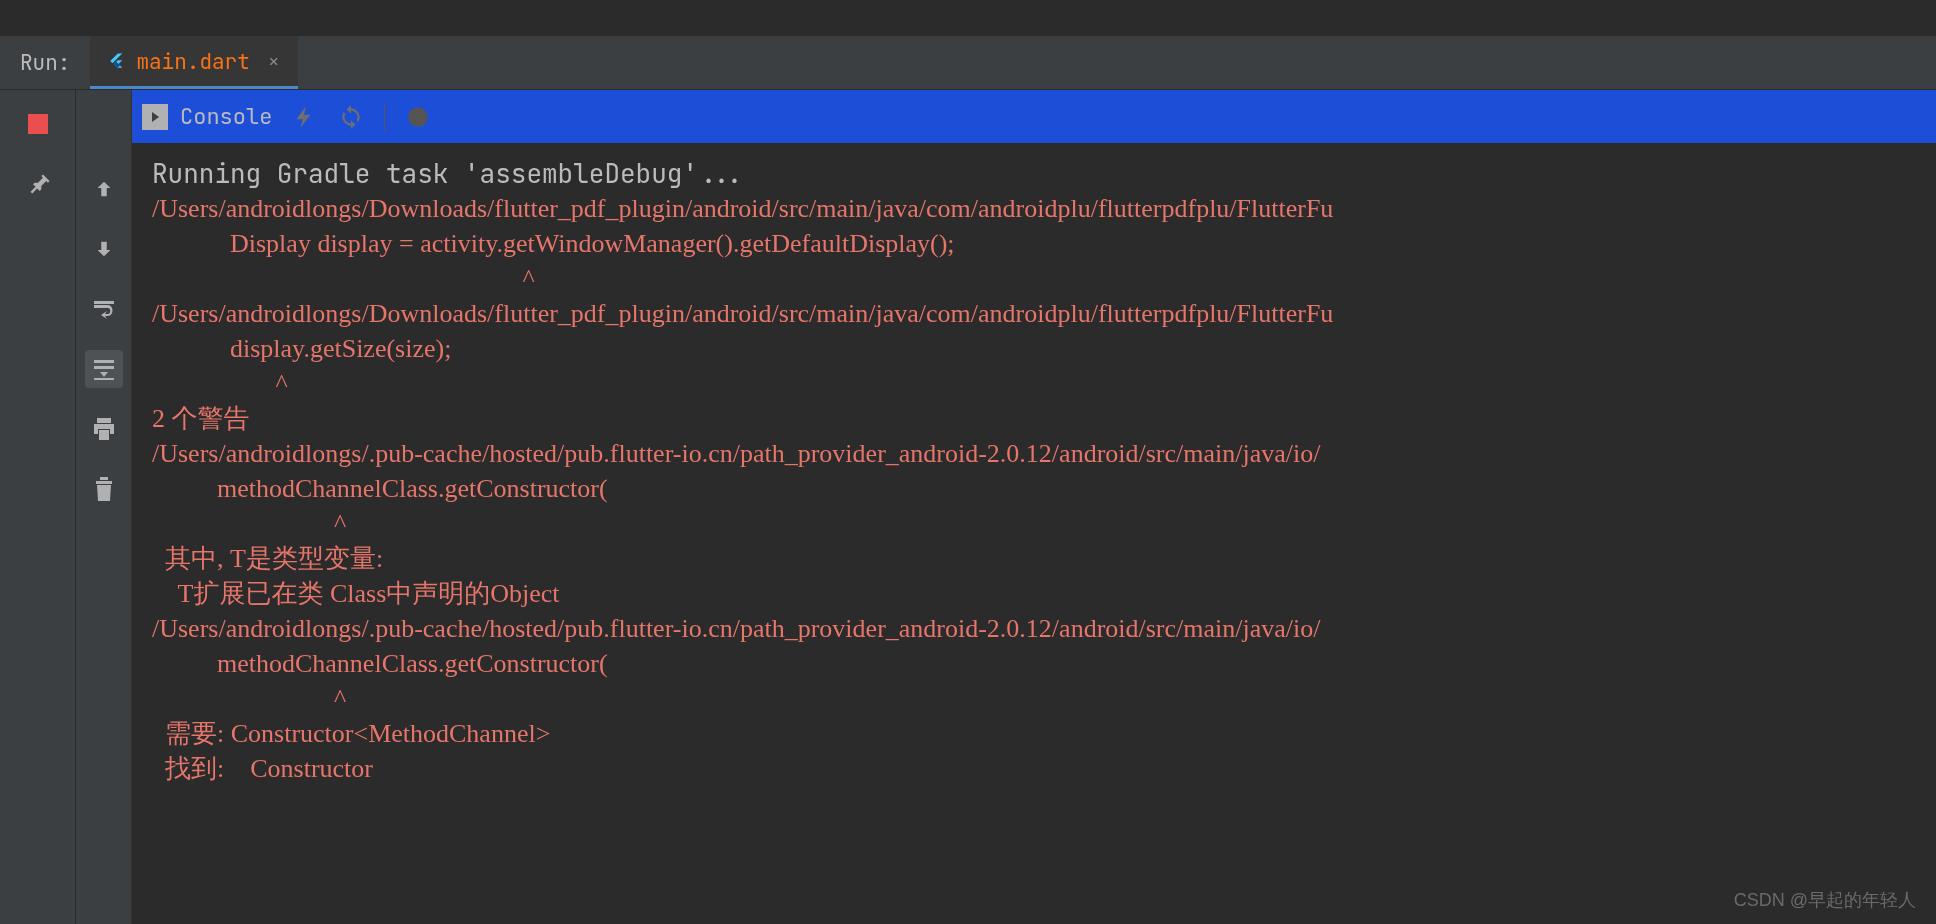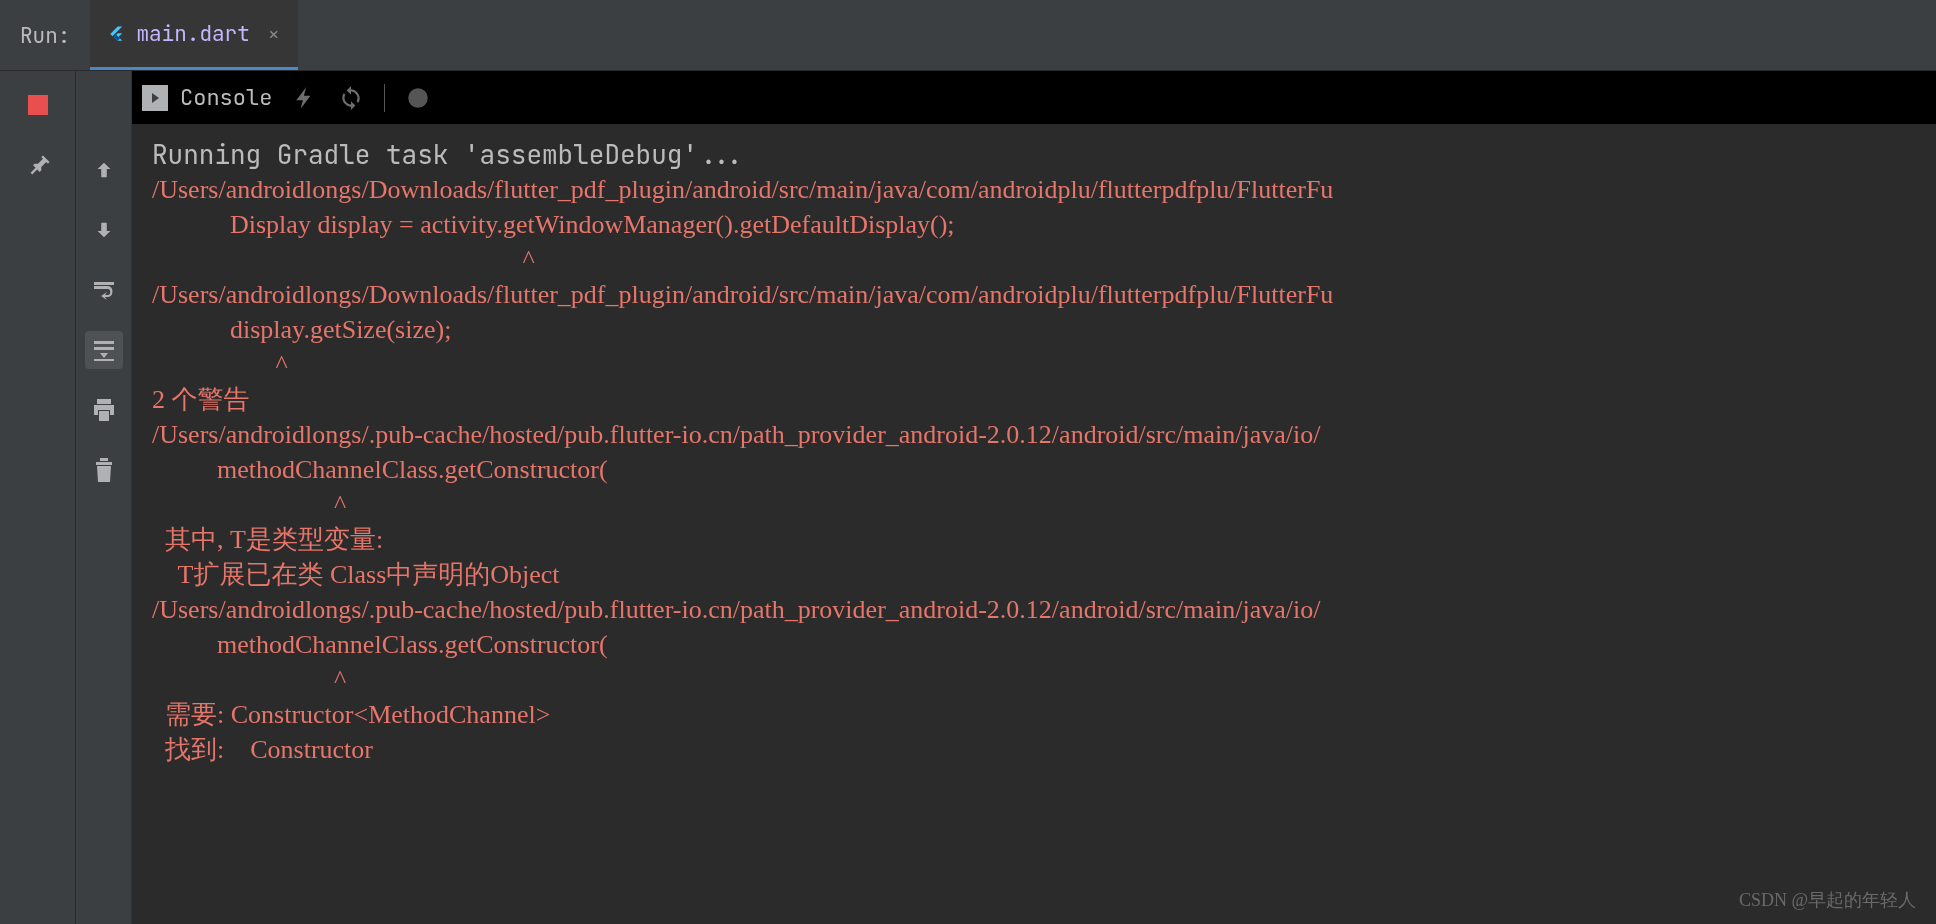--- a/index.html
+++ b/index.html
@@ -8,23 +8,24 @@
       background: #2b2b2b;
       color: #a9b7c6;
       width: 1936px;
       height: 924px;
       overflow: hidden;
       position: relative;
     }
     .top-bar {
       display: flex;
       align-items: center;
-      height: 71px;
+      height: 54px;
       background: #3c3f41;
       border-bottom: 1px solid #2b2b2b;
+      margin-top: 36px;
     }
     .run-label {
       padding: 0 20px;
       font-size: 21px;
       color: #bbbbbb;
     }
     .tab {
       display: flex;
       align-items: center;
       gap: 10px;
@@ -33,21 +34,21 @@
       border-bottom: 3px solid #4a88c7;
       background: #363636;
       cursor: pointer;
     }
     .flutter-icon {
       width: 18px;
       height: 22px;
     }
     .tab-label {
       font-size: 21px;
-      color: #c4b5fd;
+      color: #f97316;
     }
     .close-x {
       font-size: 20px;
       color: #888;
       margin-left: 8px;
       cursor: pointer;
     }
     .main-area {
       display: flex;
       height: calc(100% - 54px);
@@ -107,21 +108,21 @@
       flex: 1;
       background: #2b2b2b;
       overflow: hidden;
     }
     .console-toolbar {
       height: 54px;
       display: flex;
       align-items: center;
       padding-left: 10px;
       gap: 20px;
-      background: #000000;
+      background: #1d4ed8;
       border-bottom: 1px solid #2b2b2b;
     }
     .console-toggle {
       display: flex;
       align-items: center;
       gap: 12px;
       cursor: pointer;
     }
     .expand-box {
       width: 26px;
@@ -161,21 +162,21 @@
       font-family: 'JetBrains Mono', 'Consolas', 'Monaco', monospace;
     }
     .line-normal { color: #bbbbbb; }
     .line-error { color: #e6756a; font-family: Liberation Serif, serif; }
     .watermark {
       position: absolute;
       bottom: 12px;
       right: 20px;
       font-size: 18px;
       color: #6a6a6a;
-      font-family: Liberation Serif, serif;
+      font-family: Liberation Sans, sans-serif;
     }
   </style>
 </head>
 <body>
 
 <div class="top-bar">
   <div class="run-label">Run:</div>
   <div class="tab">
     <svg class="flutter-icon" viewBox="0 0 24 24">
       <path fill="#47c5fb" d="M13 2 3 12l3 3L19 2z"></path>

